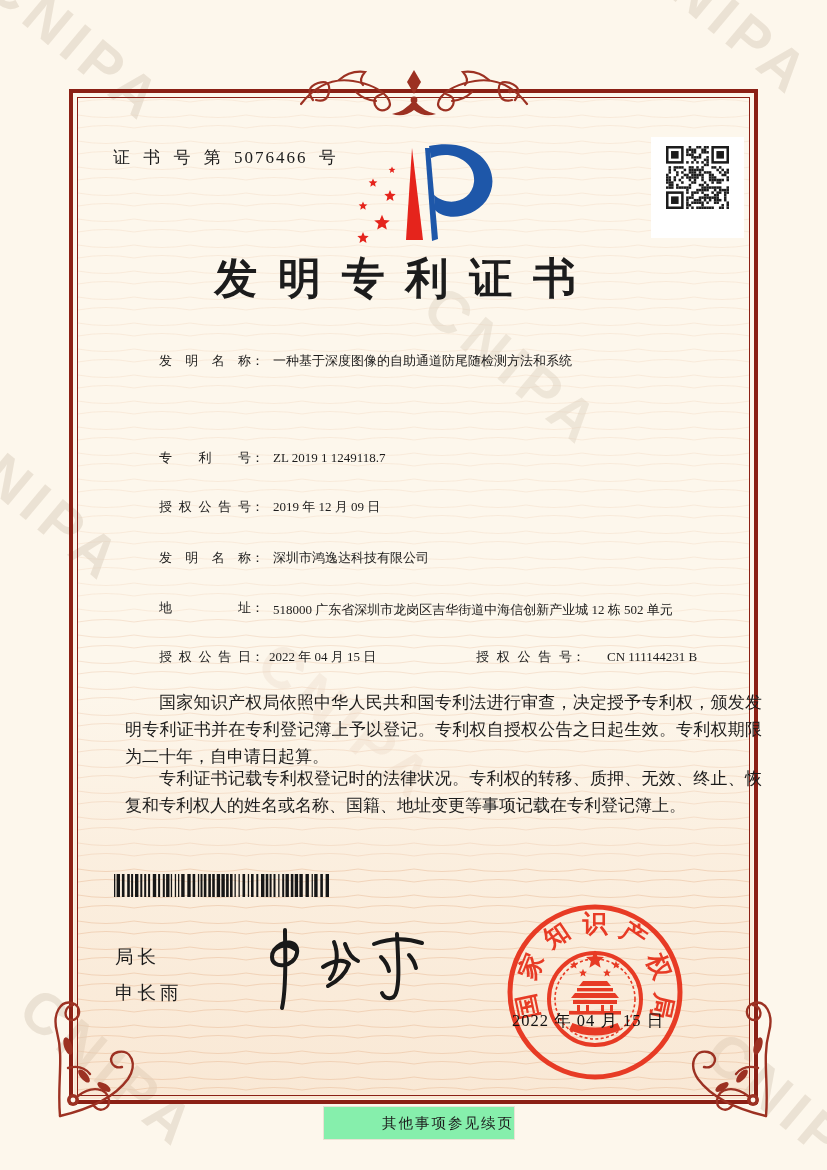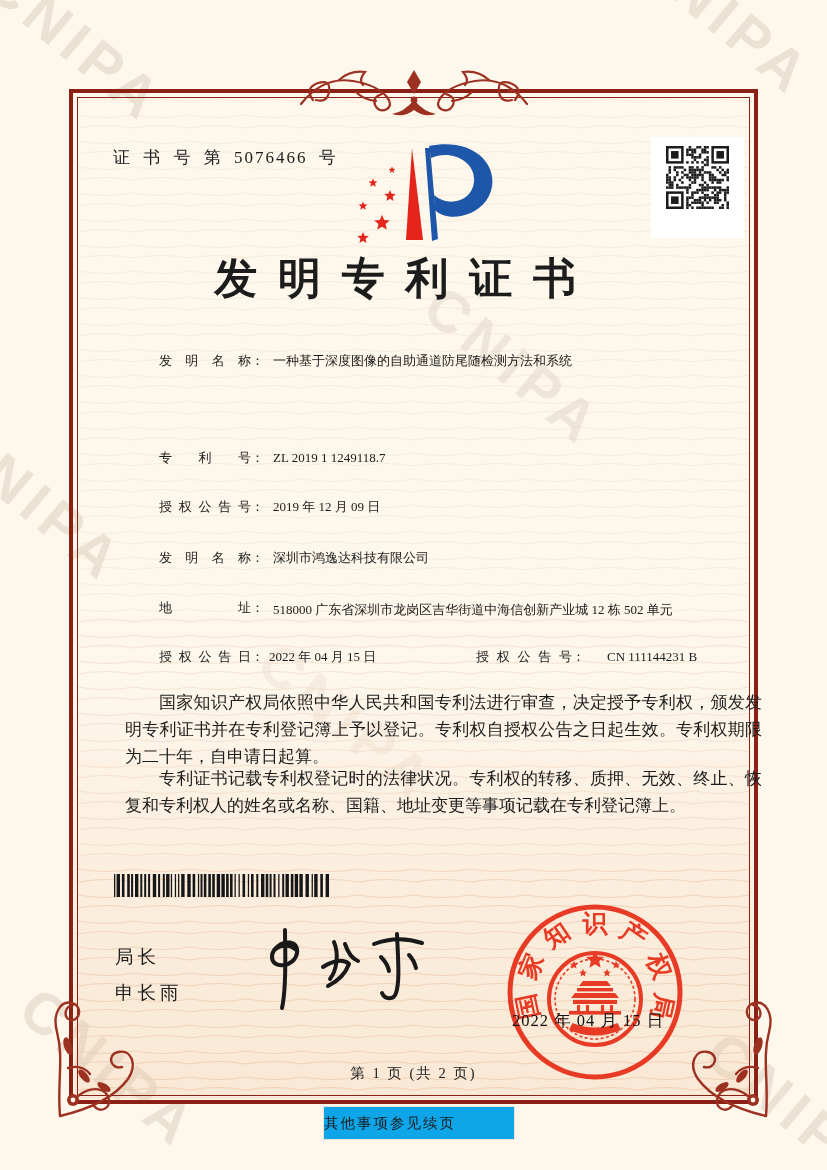--- a/index.html
+++ b/index.html
@@ -45,22 +45,22 @@
   #p1{top:677px;} #p2{top:753px;}
 
   
   #barcode{position:absolute;left:114px;top:874px;}
   #officer-title{position:absolute;left:115px;top:944px;font-family:"Liberation Sans",sans-serif;font-size:18.5px;letter-spacing:4px;}
   #officer-name{position:absolute;left:115px;top:980px;font-family:"Liberation Sans",sans-serif;font-size:18.5px;letter-spacing:4px;}
   #signature{position:absolute;left:246px;top:926px;}
   #seal{position:absolute;left:505px;top:902px;opacity:.95;}
   #seal-date{position:absolute;left:512px;top:1010px;font-size:16.5px;letter-spacing:1px;color:#111;}
   #page-info{position:absolute;left:0;top:1064px;width:827px;text-align:center;font-size:14.5px;letter-spacing:2px;}
-  #note-box{position:absolute;left:323px;top:1106px;width:190px;height:32px;line-height:32px;background:#0ea5e9;
-      border:1px solid #eae2d4;text-align:left;font-size:14.5px;letter-spacing:2px;}
+  #note-box{position:absolute;left:323px;top:1106px;width:190px;height:32px;line-height:32px;background:#86efac;
+      border:1px solid #eae2d4;text-align:right;font-size:14.5px;letter-spacing:2px;}
 
   
   #top-ornament{position:absolute;left:293px;top:60px;}
   #flourish-left{position:absolute;left:46px;top:972px;}
   #flourish-right{position:absolute;left:674px;top:972px;transform:scaleX(-1);}
 </style>
 </head>
 <body>
 
 <div id="page">
@@ -595,16 +595,15 @@
       <rect x="72" y="103" width="3" height="6"></rect>
         <rect x="81" y="103" width="3" height="6"></rect>
       <rect x="96" y="103" width="3" height="6"></rect>
         <rect x="105" y="103" width="3" height="6"></rect>
       <rect x="64" y="109" width="52" height="3.6"></rect>
       <path d="M64 128 q26 11 52 0 l-3.4 -7 q-22 9 -45.2 0 Z"></path>
     </g>
   </svg>
   <div id="seal-date">2022 年 04 月 15 日</div>
 
-  <div id="page-info">第 1 页 (共 2 页)</div>
   <div id="note-box">其他事项参见续页</div>
 
 </div>
 
 </body></html>

